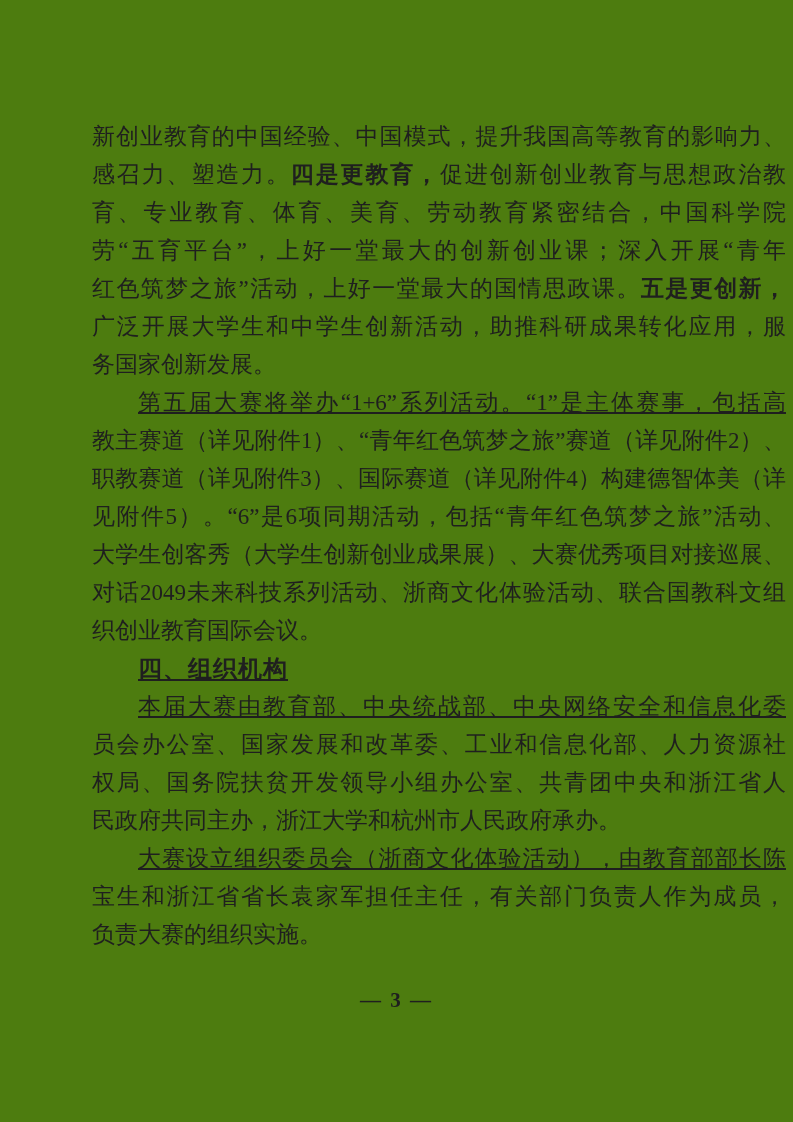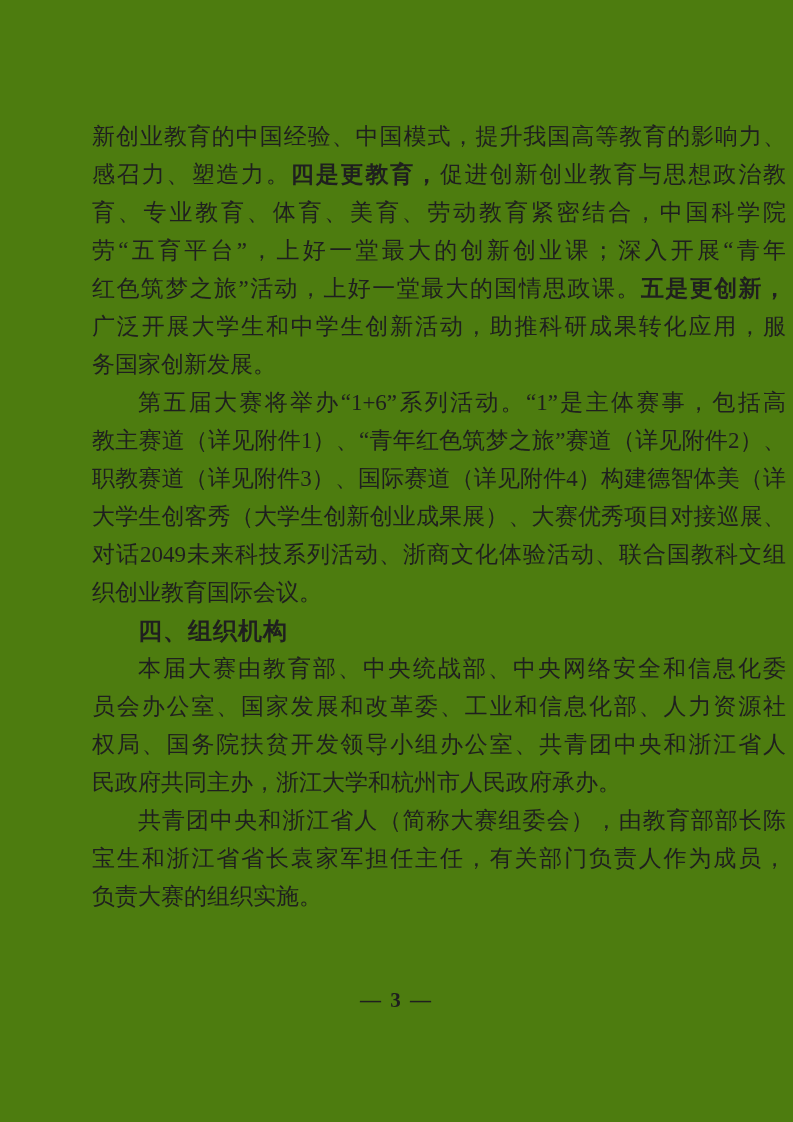--- a/index.html
+++ b/index.html
@@ -29,20 +29,21 @@
     text-align: justify;
     text-align-last: justify;
     overflow: hidden;
     white-space: normal;
   }
   .line.para-end {
     text-align-last: left;
   }
   .line.indent {
     padding-left: 46px;
+    text-decoration: underline;
   }
   .line.heading {
     font-family: "Liberation Sans", sans-serif;
     font-weight: 700;
     font-size: 24px;
     text-align: left;
     text-align-last: left;
     letter-spacing: 1px;
   }
   .em {
@@ -70,26 +71,27 @@
       <div class="line"><span>新创业教育的中国经验、中国模式，提升我国高等教育的影响力、</span></div>
       <div class="line"><span>感召力、塑造力。</span><span class="em">四是更教育，</span><span>促进创新创业教育与思想政治教</span></div>
       <div class="line"><span>育、专业教育、体育、美育、劳动教育紧密结合，中国科学院</span></div>
       <div class="line"><span>劳“五育平台”，上好一堂最大的创新创业课；深入开展“青年</span></div>
       <div class="line"><span>红色筑梦之旅”活动，上好一堂最大的国情思政课。</span><span class="em">五是更创新，</span></div>
       <div class="line"><span>广泛开展大学生和中学生创新活动，助推科研成果转化应用，服</span></div>
       <div class="line para-end"><span>务国家创新发展。</span></div>
       <div class="line indent"><span>第五届大赛将举办“1+6”系列活动。“1”是主体赛事，包括高</span></div>
       <div class="line"><span>教主赛道（详见附件1）、“青年红色筑梦之旅”赛道（详见附件2）、</span></div>
       <div class="line"><span>职教赛道（详见附件3）、国际赛道（详见附件4）构建德智体美（详</span></div>
+      <div class="line"><span>见附件5）。“6”是6项同期活动，包括“青年红色筑梦之旅”活动、</span></div>
       <div class="line"><span>大学生创客秀（大学生创新创业成果展）、大赛优秀项目对接巡展、</span></div>
       <div class="line"><span>对话2049未来科技系列活动、浙商文化体验活动、联合国教科文组</span></div>
       <div class="line para-end"><span>织创业教育国际会议。</span></div>
       <div class="line heading indent para-end"><span>四、组织机构</span></div>
       <div class="line indent"><span>本届大赛由教育部、中央统战部、中央网络安全和信息化委</span></div>
       <div class="line"><span>员会办公室、国家发展和改革委、工业和信息化部、人力资源社</span></div>
       <div class="line"><span>权局、国务院扶贫开发领导小组办公室、共青团中央和浙江省人</span></div>
       <div class="line para-end"><span>民政府共同主办，浙江大学和杭州市人民政府承办。</span></div>
-      <div class="line indent"><span>共青团中央和浙江省人（简称大赛组委会），由教育部部长陈</span></div>
+      <div class="line indent"><span>大赛设立组织委员会（浙商文化体验活动），由教育部部长陈</span></div>
       <div class="line"><span>宝生和浙江省省长袁家军担任主任，有关部门负责人作为成员，</span></div>
       <div class="line para-end"><span>负责大赛的组织实施。</span></div>
     </div>
   <div class="page-number">— 3 —</div>
 </div>
 
 </body></html>

